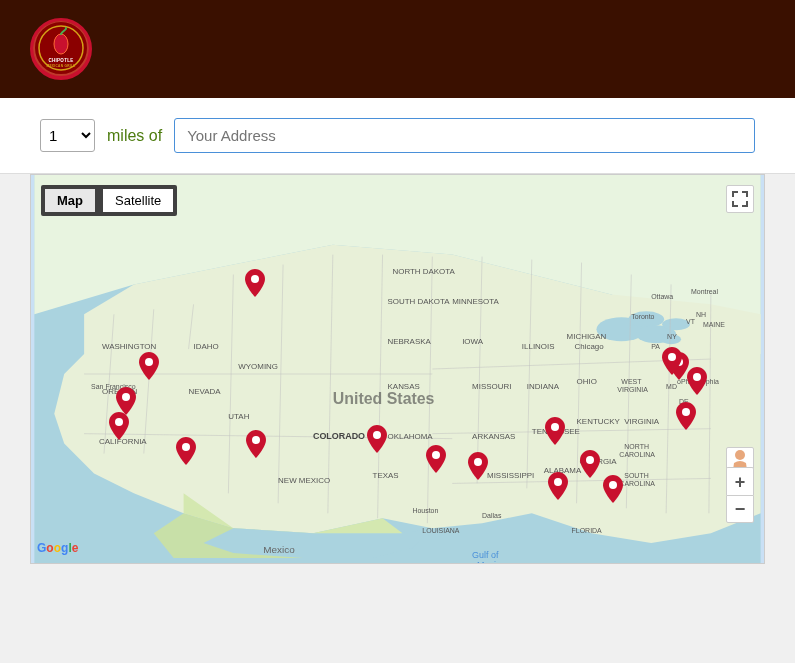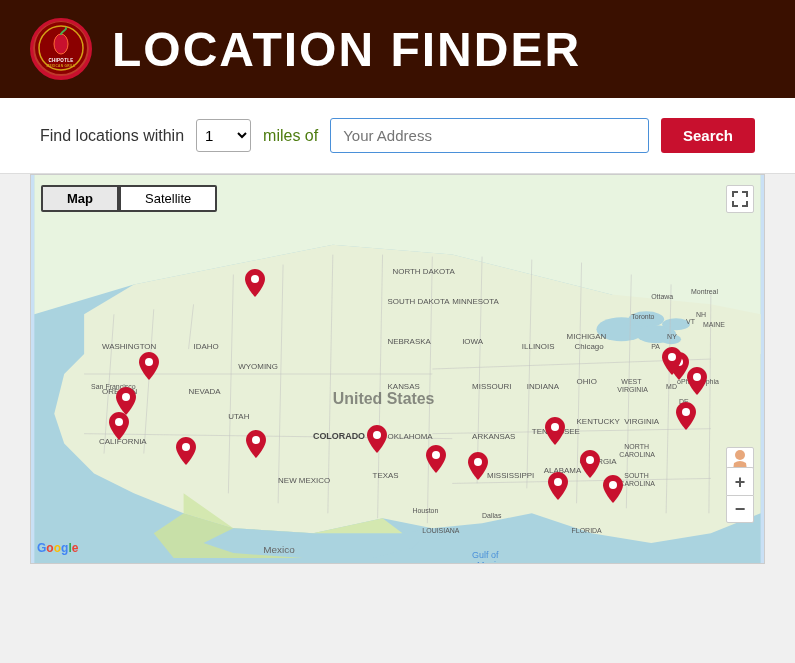--- a/index.html
+++ b/index.html
@@ -104,22 +104,22 @@
     .map-type-controls {
       position: absolute;
       top: 10px;
       left: 10px;
       display: flex;
       gap: 0;
       z-index: 10;
     }
     .map-type-btn {
       background: white;
-      border: 2px solid #404040;
-      padding: 4px 24px;
+      border: 4px solid #404040;
+      padding: 4px 12px;
       font-size: 13px;
       cursor: pointer;
     }
     .map-type-btn.active {
       background: #e8e8e8;
       font-weight: bold;
     }
     .map-type-btn:first-child { border-radius: 2px 0 0 2px; }
     .map-type-btn:last-child { border-radius: 0 2px 2px 0; }
 
@@ -240,29 +240,26 @@
         <circle cx="28" cy="28" r="27" fill="#8B0000" stroke="#c0392b" stroke-width="2"></circle>
         <circle cx="28" cy="28" r="22" fill="none" stroke="#d4a017" stroke-width="1.5"></circle>
 
         <ellipse cx="28" cy="24" rx="7" ry="10" fill="#c8102e" stroke="#ff6b35" stroke-width="1"></ellipse>
         <path d="M28 14 C 30 10, 34 10, 33 8" stroke="#4caf50" stroke-width="2" fill="none" stroke-linecap="round"></path>
         <text x="28" y="42" text-anchor="middle" fill="white" font-size="4.5" font-weight="bold" letter-spacing="0.3">CHIPOTLE</text>
         <text x="28" y="47" text-anchor="middle" fill="#d4a017" font-size="3.2" letter-spacing="0.3">MEXICAN GRILL</text>
       </svg>
     </div>
   </div>
-  <h1 class="header-title">LOCATION FINDER</h1>
 </div>
 
 <div class="search-bar">
-  <span class="search-label">Find locations within</span>
   <select class="miles-select"><option value="1">1</option><option value="5">5</option><option value="10">10</option><option value="25">25</option><option value="50">50</option></select>
   <span class="miles-of-label">miles of</span>
   <input class="address-input" type="text" placeholder="Your Address" style="">
-  <button class="search-button">Search</button>
 </div>
 
 <div class="map-wrapper">
 
   <svg class="map-svg" viewBox="0 0 730 390" xmlns="http://www.w3.org/2000/svg">
 
     <rect width="730" height="390" fill="#aad3df"></rect>
 
     <path d="M0,0 L730,0 L730,180 L580,120 L500,100 L420,80 L300,70 L200,90 L100,110 L0,140 Z" fill="#e8f4e0"></path>
 

